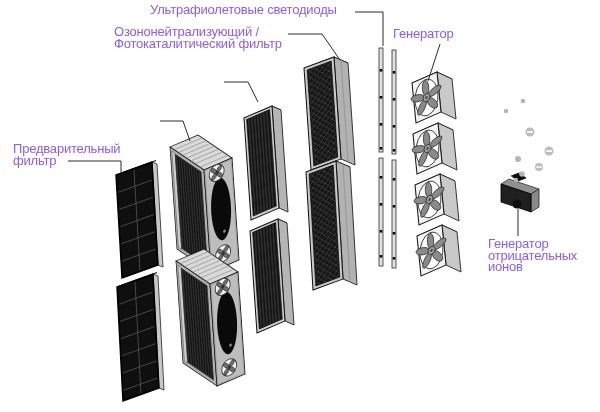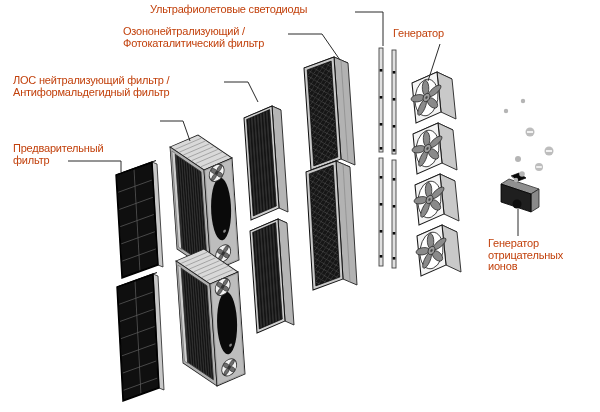--- a/index.html
+++ b/index.html
@@ -1,20 +1,20 @@
 <!DOCTYPE html>
 <html><head>
 <meta charset="utf-8">
 <style>
   html,body{margin:0;padding:0;background:#fff;}
   #stage{position:relative;width:600px;height:412px;background:#fff;overflow:hidden;
          font-family:"Liberation Sans","DejaVu Sans",sans-serif;}
   #scene{position:absolute;left:0;top:0;}
-  .lbl{position:absolute;font-size:11px;line-height:11.5px;letter-spacing:-0.2px;
-       color:#c2410c;white-space:pre-line;}
+  .lbl{position:absolute;font-size:13px;line-height:11.5px;letter-spacing:-0.2px;
+       color:#8b5cf6;white-space:pre-line;}
 </style>
 </head>
 <body>
 
 <div id="stage">
 
 <svg id="scene" width="600" height="412" viewBox="0 0 600 412">
   <defs>
     <pattern id="vlines" width="3" height="8" patternUnits="userSpaceOnUse">
       <rect width="3" height="8" fill="#141414"></rect>
@@ -211,24 +211,22 @@
     <polyline points="288,34 322,34 340,60"></polyline>
     <polyline points="224,82 248,82 258,102"></polyline>
     <polyline points="160,121 183,121 190,141"></polyline>
     <polyline points="68,161 121,161 121,172"></polyline>
     <polyline points="440,44 428,81"></polyline>
     <polyline points="518,209 518,236"></polyline>
   </g>
 </svg>
 
 <div class="lbl" style="left:150px;top:4px">Ультрафиолетовые светодиоды</div>
-<div class="lbl" style="left:123px;top:26px">Озононейтрализующий /
+<div class="lbl" style="left:114px;top:26px">Озононейтрализующий /
 Фотокаталитический фильтр</div>
-<div class="lbl" style="left:13px;top:75px">ЛОС нейтрализующий фильтр /
-Антиформальдегидный фильтр</div>
 <div class="lbl" style="left:13px;top:143px">Предварительный
 фильтр</div>
 <div class="lbl" style="left:393px;top:28px">Генератор</div>
 <div class="lbl" style="left:488px;top:238px">Генератор
 отрицательных
 ионов</div>
 
 </div>
 
 </body></html>

